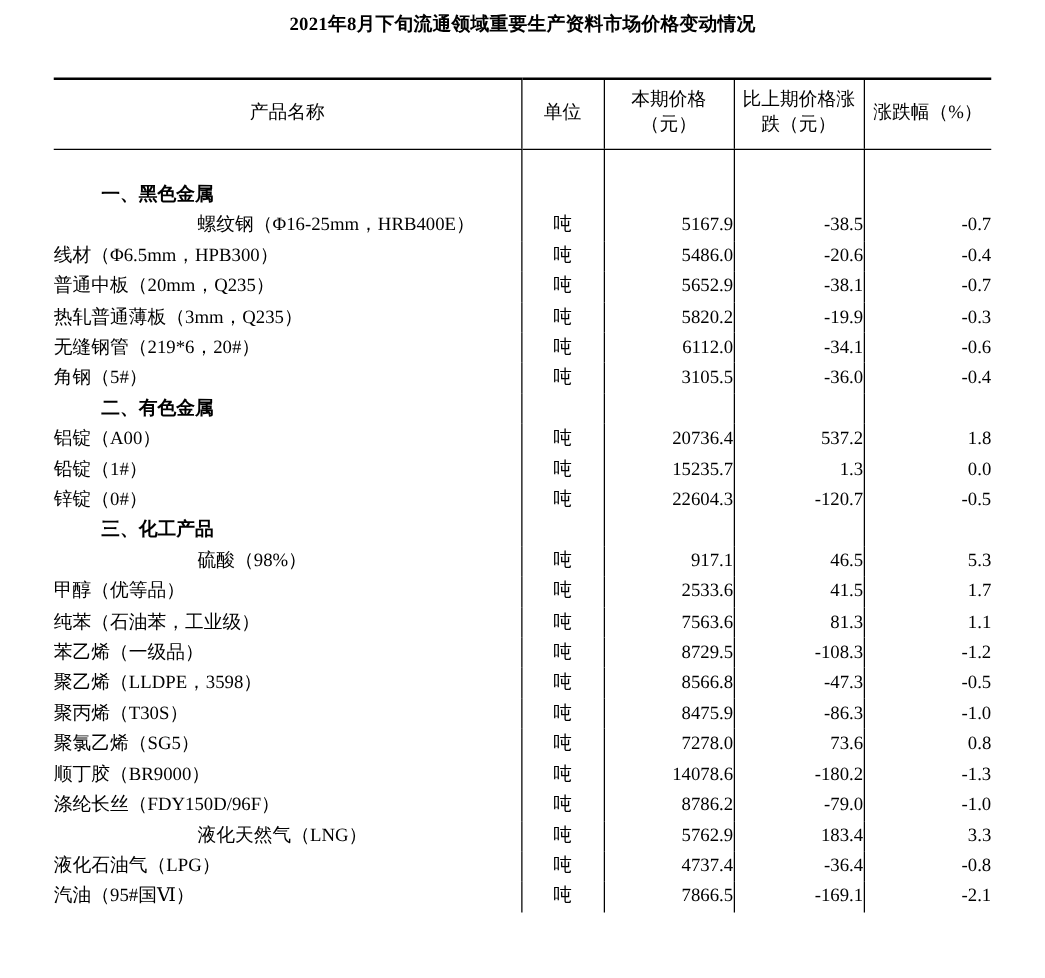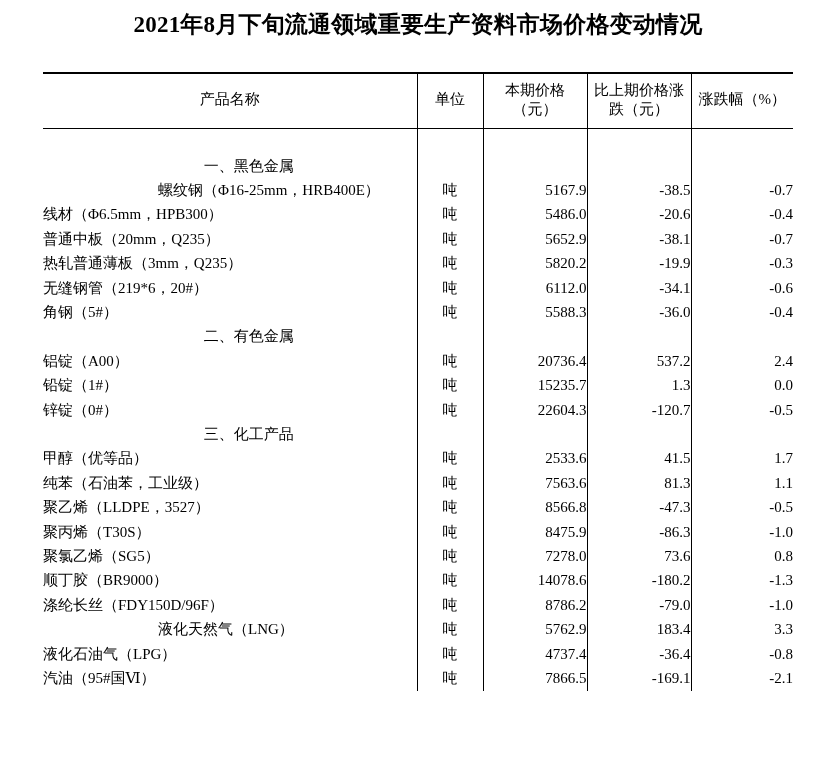--- a/index.html
+++ b/index.html
@@ -17,21 +17,21 @@
 
   .page {
     position: relative;
     width: 836px;
     height: 782px;
     box-sizing: border-box;
   }
 
   .title {
     text-align: center;
-    font-size: 23px;
+    font-size: 15px;
     font-weight: bold;
     letter-spacing: 0.2px;
     padding-top: 11px;
     line-height: 1.2;
   }
 
   .table-wrap {
     margin: 0 auto;
     width: 750px;
     padding-top: 33px;
@@ -78,23 +78,22 @@
   tbody td.td-unit,
   tbody td.td-price,
   tbody td.td-change,
   tbody td.td-pct { border-left: 1px solid #000; }
 
   tbody td.td-product {
     text-align: left;
     padding-left: 95px;
   }
   tbody tr.section-row td.td-product {
-    font-weight: normal;
+    font-weight: bold;
     padding-left: 38px;
-    text-align: center;
   }
   tbody tr.first-item td.td-product {
     padding-left: 115px;
   }
 
   tbody td.td-unit { text-align: center; }
   tbody td.td-price,
   tbody td.td-change,
   tbody td.td-pct {
     text-align: right;
@@ -180,37 +179,37 @@
           <tr class="item-row">
             <td class="td-product">无缝钢管（219*6，20#）</td>
             <td class="td-unit">吨</td>
             <td class="td-price">6112.0</td>
             <td class="td-change">-34.1</td>
             <td class="td-pct">-0.6</td>
           </tr>
           <tr class="item-row">
             <td class="td-product">角钢（5#）</td>
             <td class="td-unit">吨</td>
-            <td class="td-price">5588.3</td>
+            <td class="td-price">3105.5</td>
             <td class="td-change">-36.0</td>
             <td class="td-pct">-0.4</td>
           </tr>
           <tr class="section-row">
             <td class="td-product">二、有色金属</td>
             <td class="td-unit"></td>
             <td class="td-price"></td>
             <td class="td-change"></td>
             <td class="td-pct"></td>
           </tr>
           <tr class="item-row">
             <td class="td-product">铝锭（A00）</td>
             <td class="td-unit">吨</td>
             <td class="td-price">20736.4</td>
             <td class="td-change">537.2</td>
-            <td class="td-pct">2.4</td>
+            <td class="td-pct">1.8</td>
           </tr>
           <tr class="item-row">
             <td class="td-product">铅锭（1#）</td>
             <td class="td-unit">吨</td>
             <td class="td-price">15235.7</td>
             <td class="td-change">1.3</td>
             <td class="td-pct">0.0</td>
           </tr>
           <tr class="item-row">
             <td class="td-product">锌锭（0#）</td>
@@ -219,36 +218,50 @@
             <td class="td-change">-120.7</td>
             <td class="td-pct">-0.5</td>
           </tr>
           <tr class="section-row">
             <td class="td-product">三、化工产品</td>
             <td class="td-unit"></td>
             <td class="td-price"></td>
             <td class="td-change"></td>
             <td class="td-pct"></td>
           </tr>
+          <tr class="first-item">
+            <td class="td-product">硫酸（98%）</td>
+            <td class="td-unit">吨</td>
+            <td class="td-price">917.1</td>
+            <td class="td-change">46.5</td>
+            <td class="td-pct">5.3</td>
+          </tr>
           <tr class="item-row">
             <td class="td-product">甲醇（优等品）</td>
             <td class="td-unit">吨</td>
             <td class="td-price">2533.6</td>
             <td class="td-change">41.5</td>
             <td class="td-pct">1.7</td>
           </tr>
           <tr class="item-row">
             <td class="td-product">纯苯（石油苯，工业级）</td>
             <td class="td-unit">吨</td>
             <td class="td-price">7563.6</td>
             <td class="td-change">81.3</td>
             <td class="td-pct">1.1</td>
           </tr>
           <tr class="item-row">
-            <td class="td-product">聚乙烯（LLDPE，3527）</td>
+            <td class="td-product">苯乙烯（一级品）</td>
+            <td class="td-unit">吨</td>
+            <td class="td-price">8729.5</td>
+            <td class="td-change">-108.3</td>
+            <td class="td-pct">-1.2</td>
+          </tr>
+          <tr class="item-row">
+            <td class="td-product">聚乙烯（LLDPE，3598）</td>
             <td class="td-unit">吨</td>
             <td class="td-price">8566.8</td>
             <td class="td-change">-47.3</td>
             <td class="td-pct">-0.5</td>
           </tr>
           <tr class="item-row">
             <td class="td-product">聚丙烯（T30S）</td>
             <td class="td-unit">吨</td>
             <td class="td-price">8475.9</td>
             <td class="td-change">-86.3</td>

